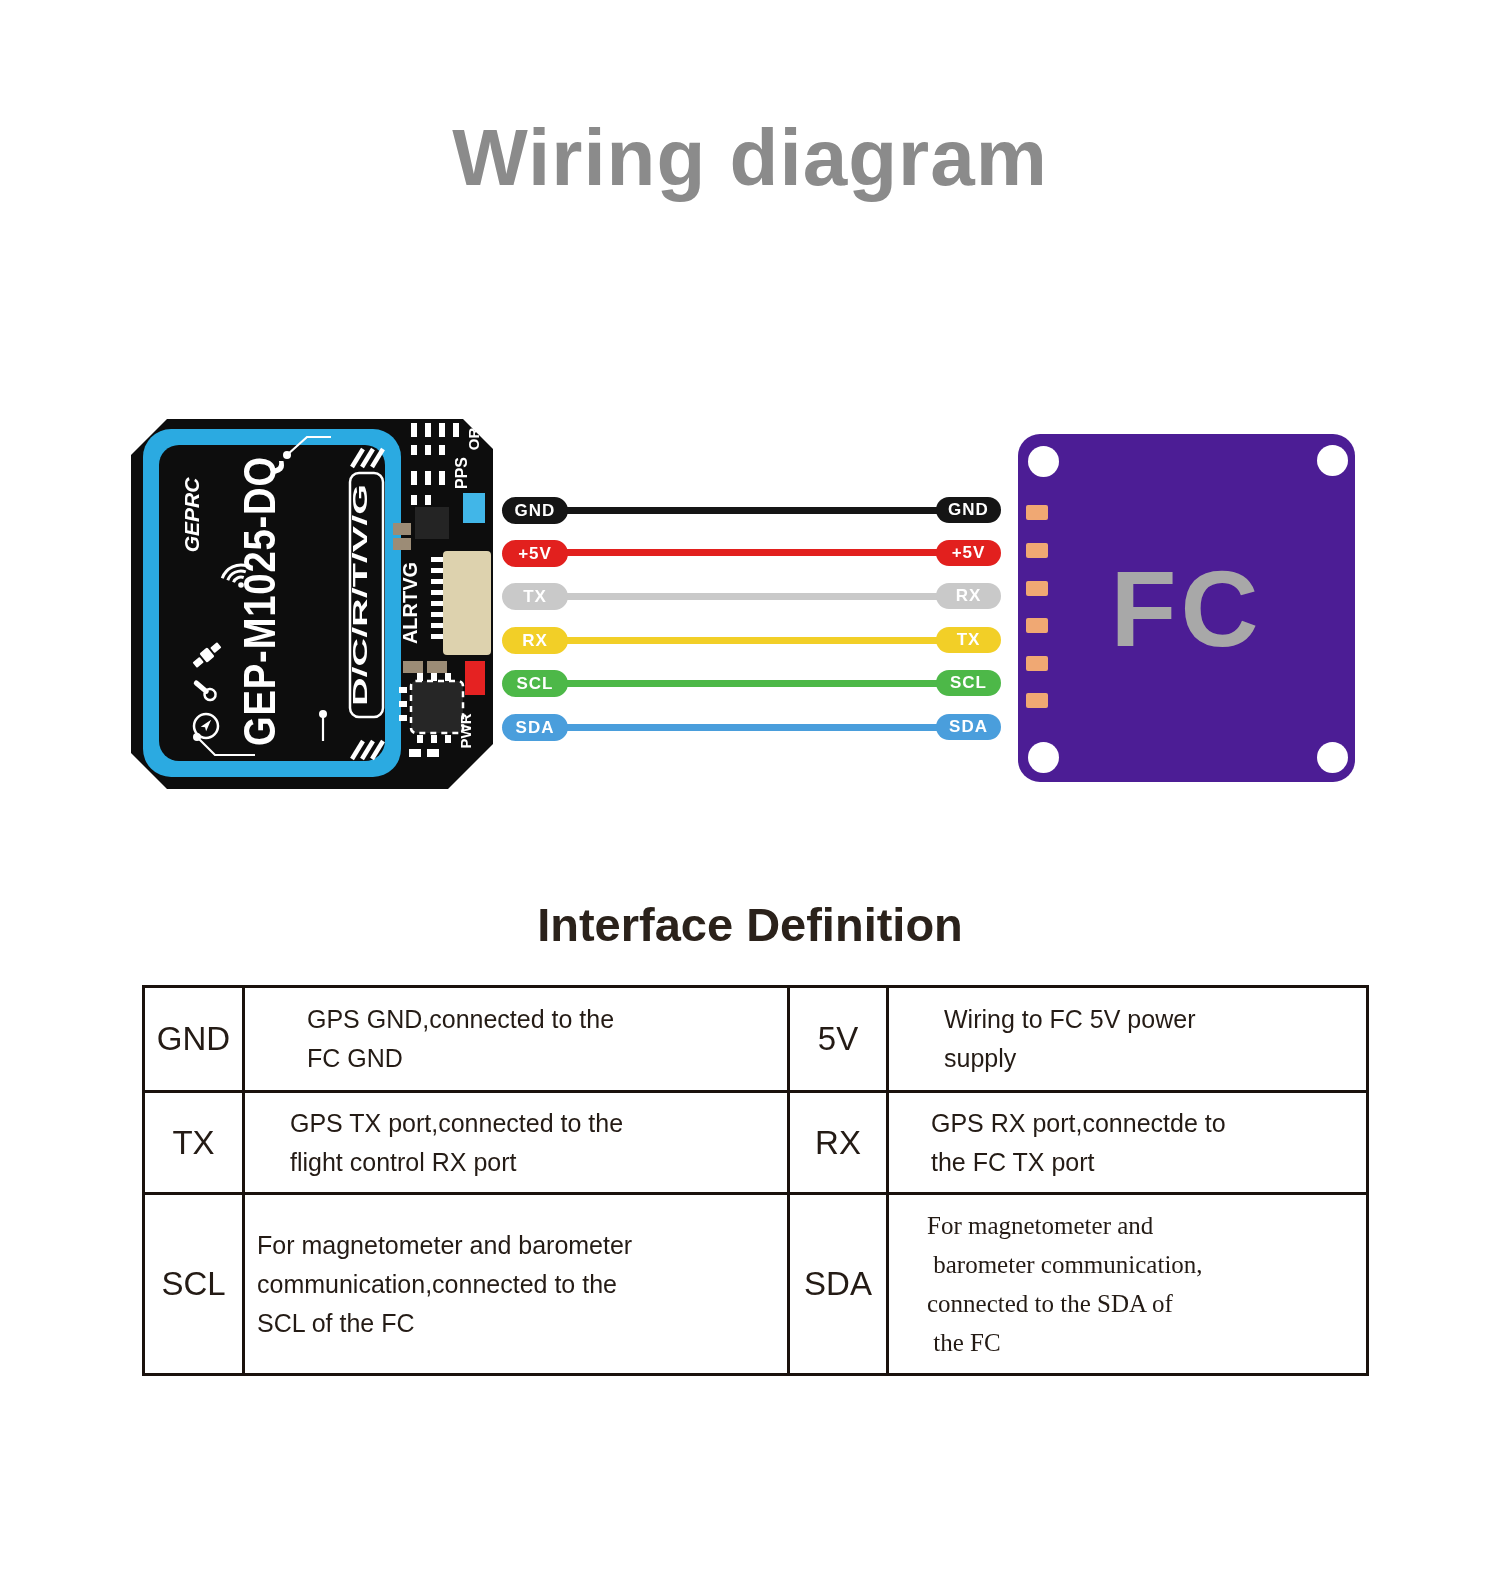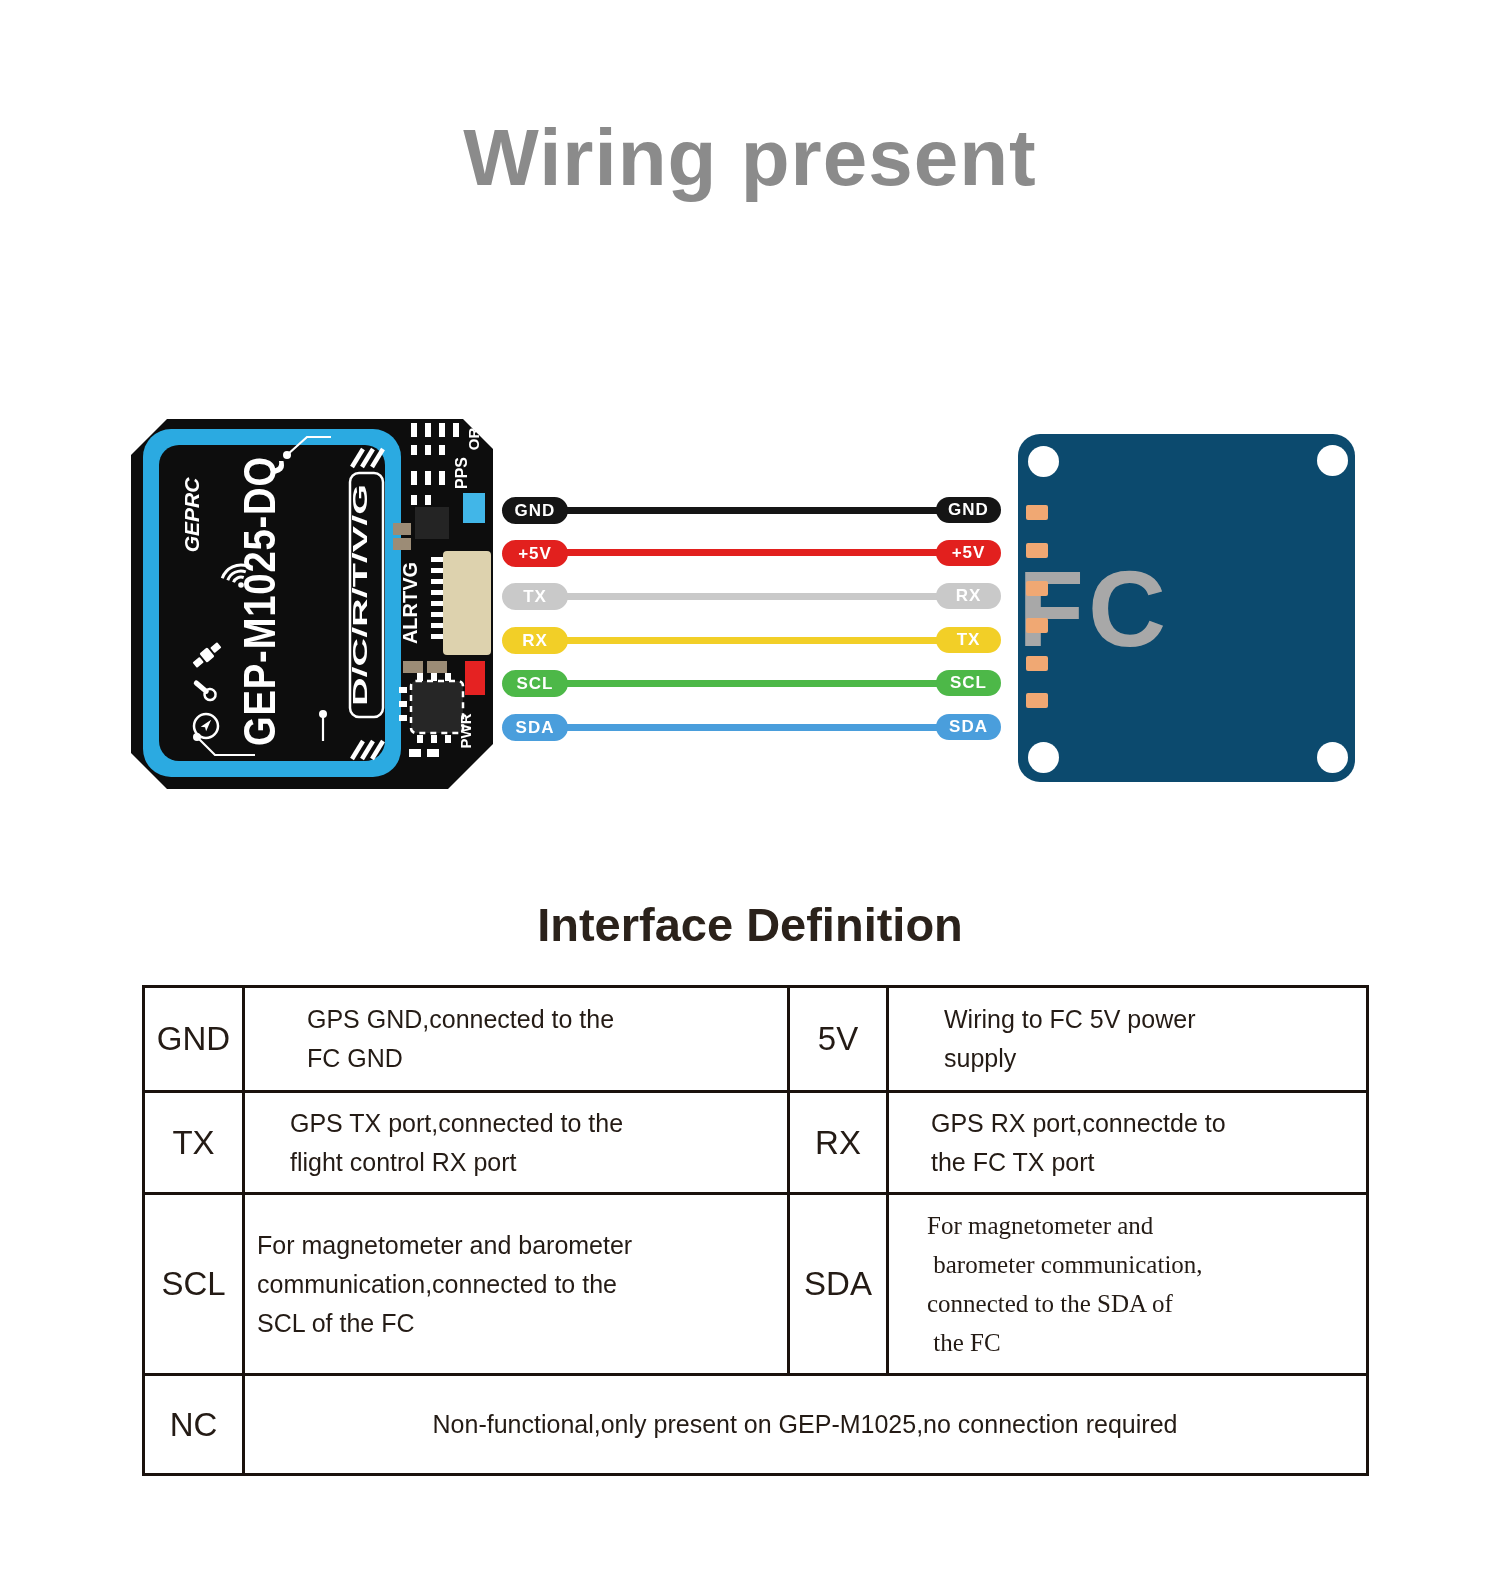--- a/index.html
+++ b/index.html
@@ -15,40 +15,40 @@
 
   
   .wire{height:7px;border-radius:4px;left:558px;width:390px;}
   .pill{display:flex;align-items:center;justify-content:center;
     color:#ffffff;font-weight:bold;font-size:17px;letter-spacing:1px;
     border-radius:14px;}
   .pill-l{left:502px;width:66px;height:27px;}
   .pill-r{left:936px;width:65px;height:26px;}
 
   
-  .fc-board{left:1018px;top:434px;width:337px;height:348px;background:#0c4a6e;
-    border-radius:22px;display:flex;align-items:center;justify-content:flex-start;}
+  .fc-board{left:1018px;top:434px;width:337px;height:348px;background:#4c1d95;
+    border-radius:22px;display:flex;align-items:center;justify-content:center;}
   .fc-label{font-size:108px;font-weight:bold;color:#a8a8a8;letter-spacing:4px;}
   .fc-hole{width:31px;height:31px;border-radius:50%;background:#ffffff;}
   .fc-pad{left:8px;width:22px;height:15px;border-radius:2px;}
 
   
   table.iface{position:absolute;left:142px;top:985px;border-collapse:collapse;
     table-layout:fixed;width:1224px;color:#241b15;}
   table.iface td{border:3px solid #1a120d;vertical-align:middle;}
   td.pin{text-align:center;font-size:33px;font-weight:500;}
   td.desc{font-size:25px;line-height:39px;white-space:pre-wrap;}
   .d0{padding-left:62px;} .d1{padding-left:45px;} .d2{padding-left:12px;}
   .e0{padding-left:55px;} .e1{padding-left:42px;} .e2{padding-left:38px;font-family:Liberation Serif, serif;}
   .nc{text-align:center;padding-left:0;}
 </style>
 </head>
 <body>
 
-<div class="abs page-title">Wiring present</div>
+<div class="abs page-title">Wiring diagram</div>
 
 <svg class="abs" style="left:127px;top:415px;" width="370" height="378" viewBox="0 0 370 378">
   <polygon points="40,4 336,4 366,34 366,329 321,374 40,374 4,338 4,40" fill="#0d0d0d"></polygon>
   <rect x="16" y="14" width="258" height="348" rx="28" fill="#2baae1"></rect>
   <rect x="32" y="30" width="226" height="316" rx="20" fill="#0d0d0d"></rect>
 
   <g stroke="#ffffff" stroke-width="2.2" fill="none">
     <path d="M160,40 L180,22 L204,22"></path>
     <path d="M70,322 L88,340 L128,340"></path>
     <path d="M196,302 L196,326"></path>
@@ -213,18 +213,14 @@
     <td class="pin">SCL</td>
     <td class="desc d2">For magnetometer and barometer
 communication,connected to the
 SCL of the FC</td>
     <td class="pin">SDA</td>
     <td class="desc e2">For magnetometer and
  barometer communication,
 connected to the SDA of
  the FC</td>
   </tr>
-  <tr style="height:100px">
-    <td class="pin">NC</td>
-    <td class="desc nc" colspan="3">Non-functional,only present on GEP-M1025,no connection required</td>
-  </tr>
 </tbody>
   </table>
 
 </body></html>

